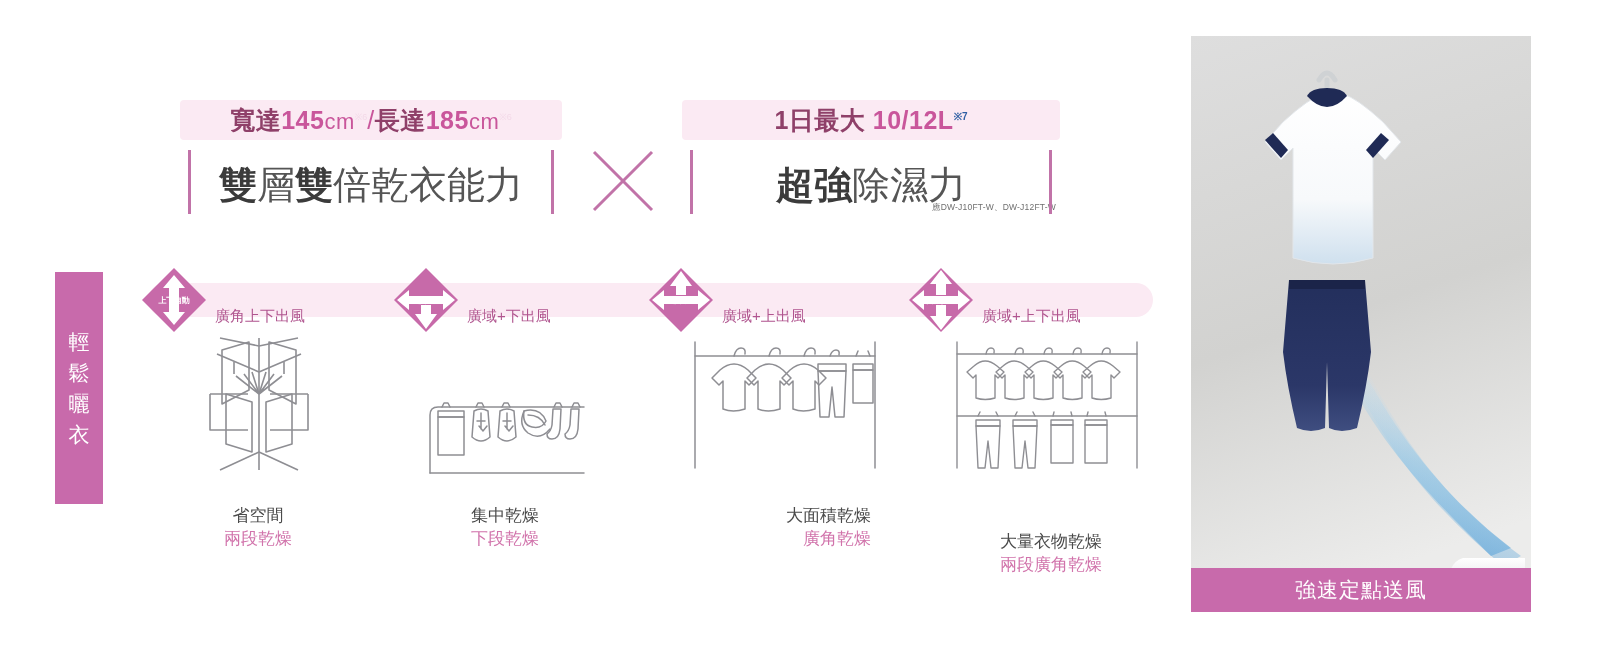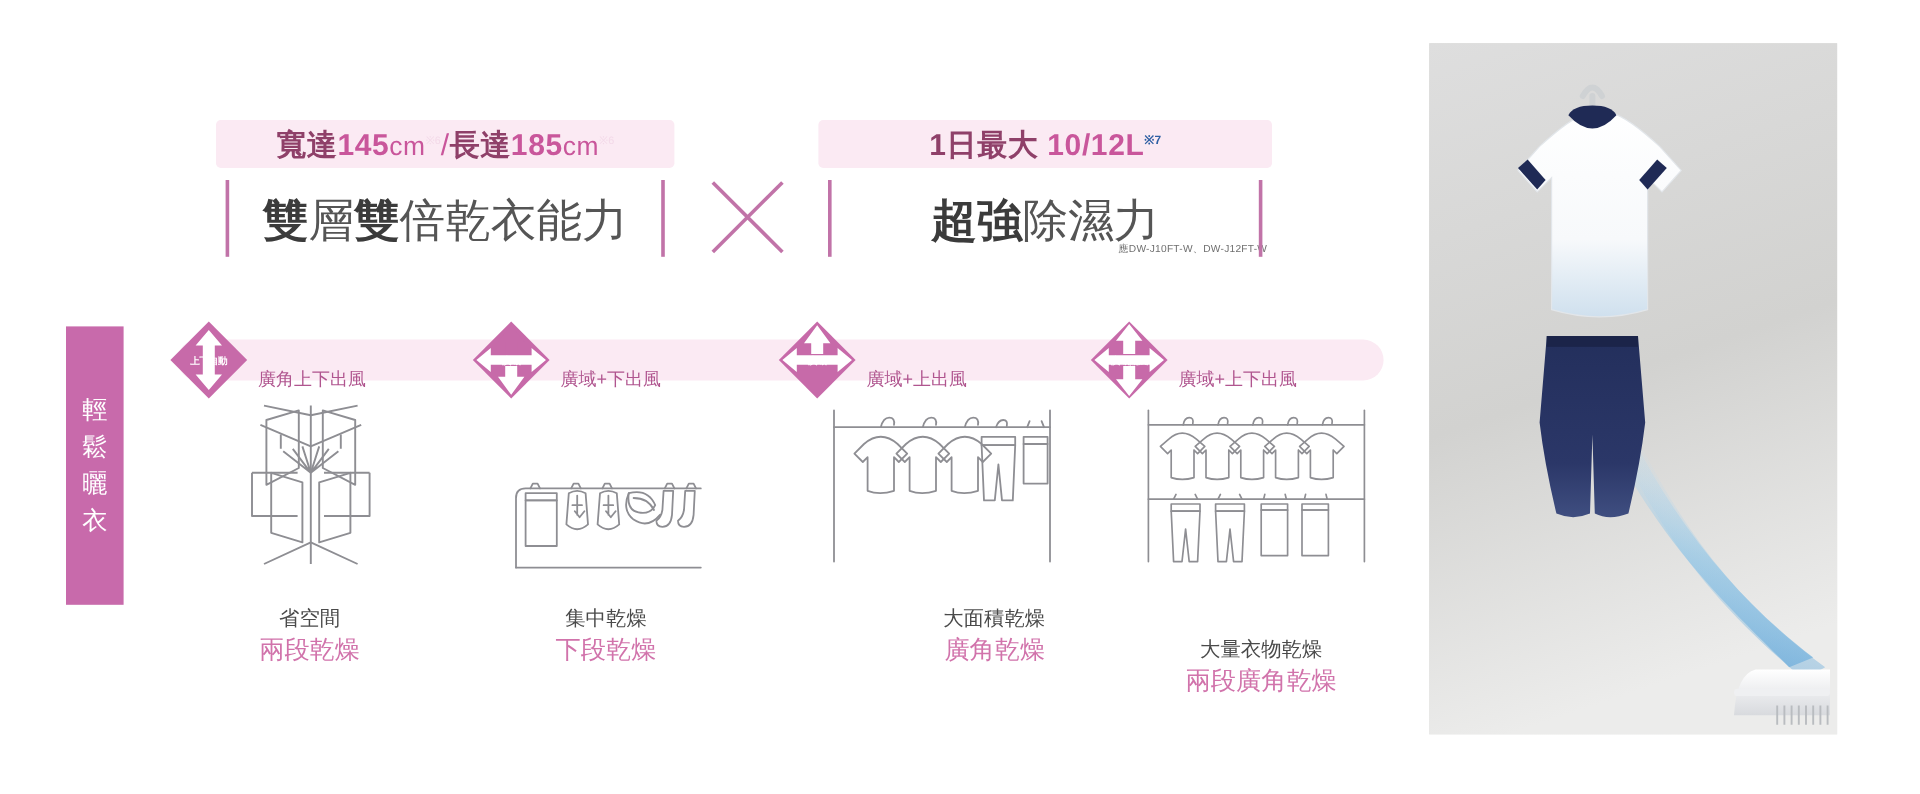--- a/index.html
+++ b/index.html
@@ -118,21 +118,21 @@
 
   
   .caption {
     position: absolute; text-align: center; width: 180px;
   }
   .caption .l1 {
     font-size: 17px; color: #4a4a4a; font-weight: 400;
     display: block; line-height: 1.35; margin-top: 20px;
   }
   .caption .l2 {
-    font-size: 21px; color: #d173ab; font-weight: 400;
+    font-size: 17px; color: #d173ab; font-weight: 400;
     display: block; line-height: 1.35;
   }
 
   
   .photo {
     position: absolute; left: 1191px; top: 36px;
     width: 340px; height: 576px;
     overflow: hidden;
     background: linear-gradient(175deg,#d9d9d7 0%,#cfcfcd 48%,#e6e6e4 100%);
   }
@@ -447,15 +447,16 @@
       <rect x="98" y="244" width="76" height="9" fill="#1b2449"></rect>
 
       <g>
         <path d="M254 560 q2 -34 18 -38 l62 0 l0 38 Z" fill="url(#unitg)"></path>
         <rect x="254" y="538" width="80" height="6" rx="3" fill="#eff0f2"></rect>
         <g stroke="#b9bcc0" stroke-width="1.6">
           <path d="M290 552 l0 16 M296 552 l0 16 M302 552 l0 16 M308 552 l0 16 M314 552 l0 16 M320 552 l0 16 M326 552 l0 16 M332 552 l0 16"></path>
         </g>
       </g>
     </svg>
+    <div class="photo-caption">強速定點送風</div>
   </div>
 
 </div>
 
 </body></html>

